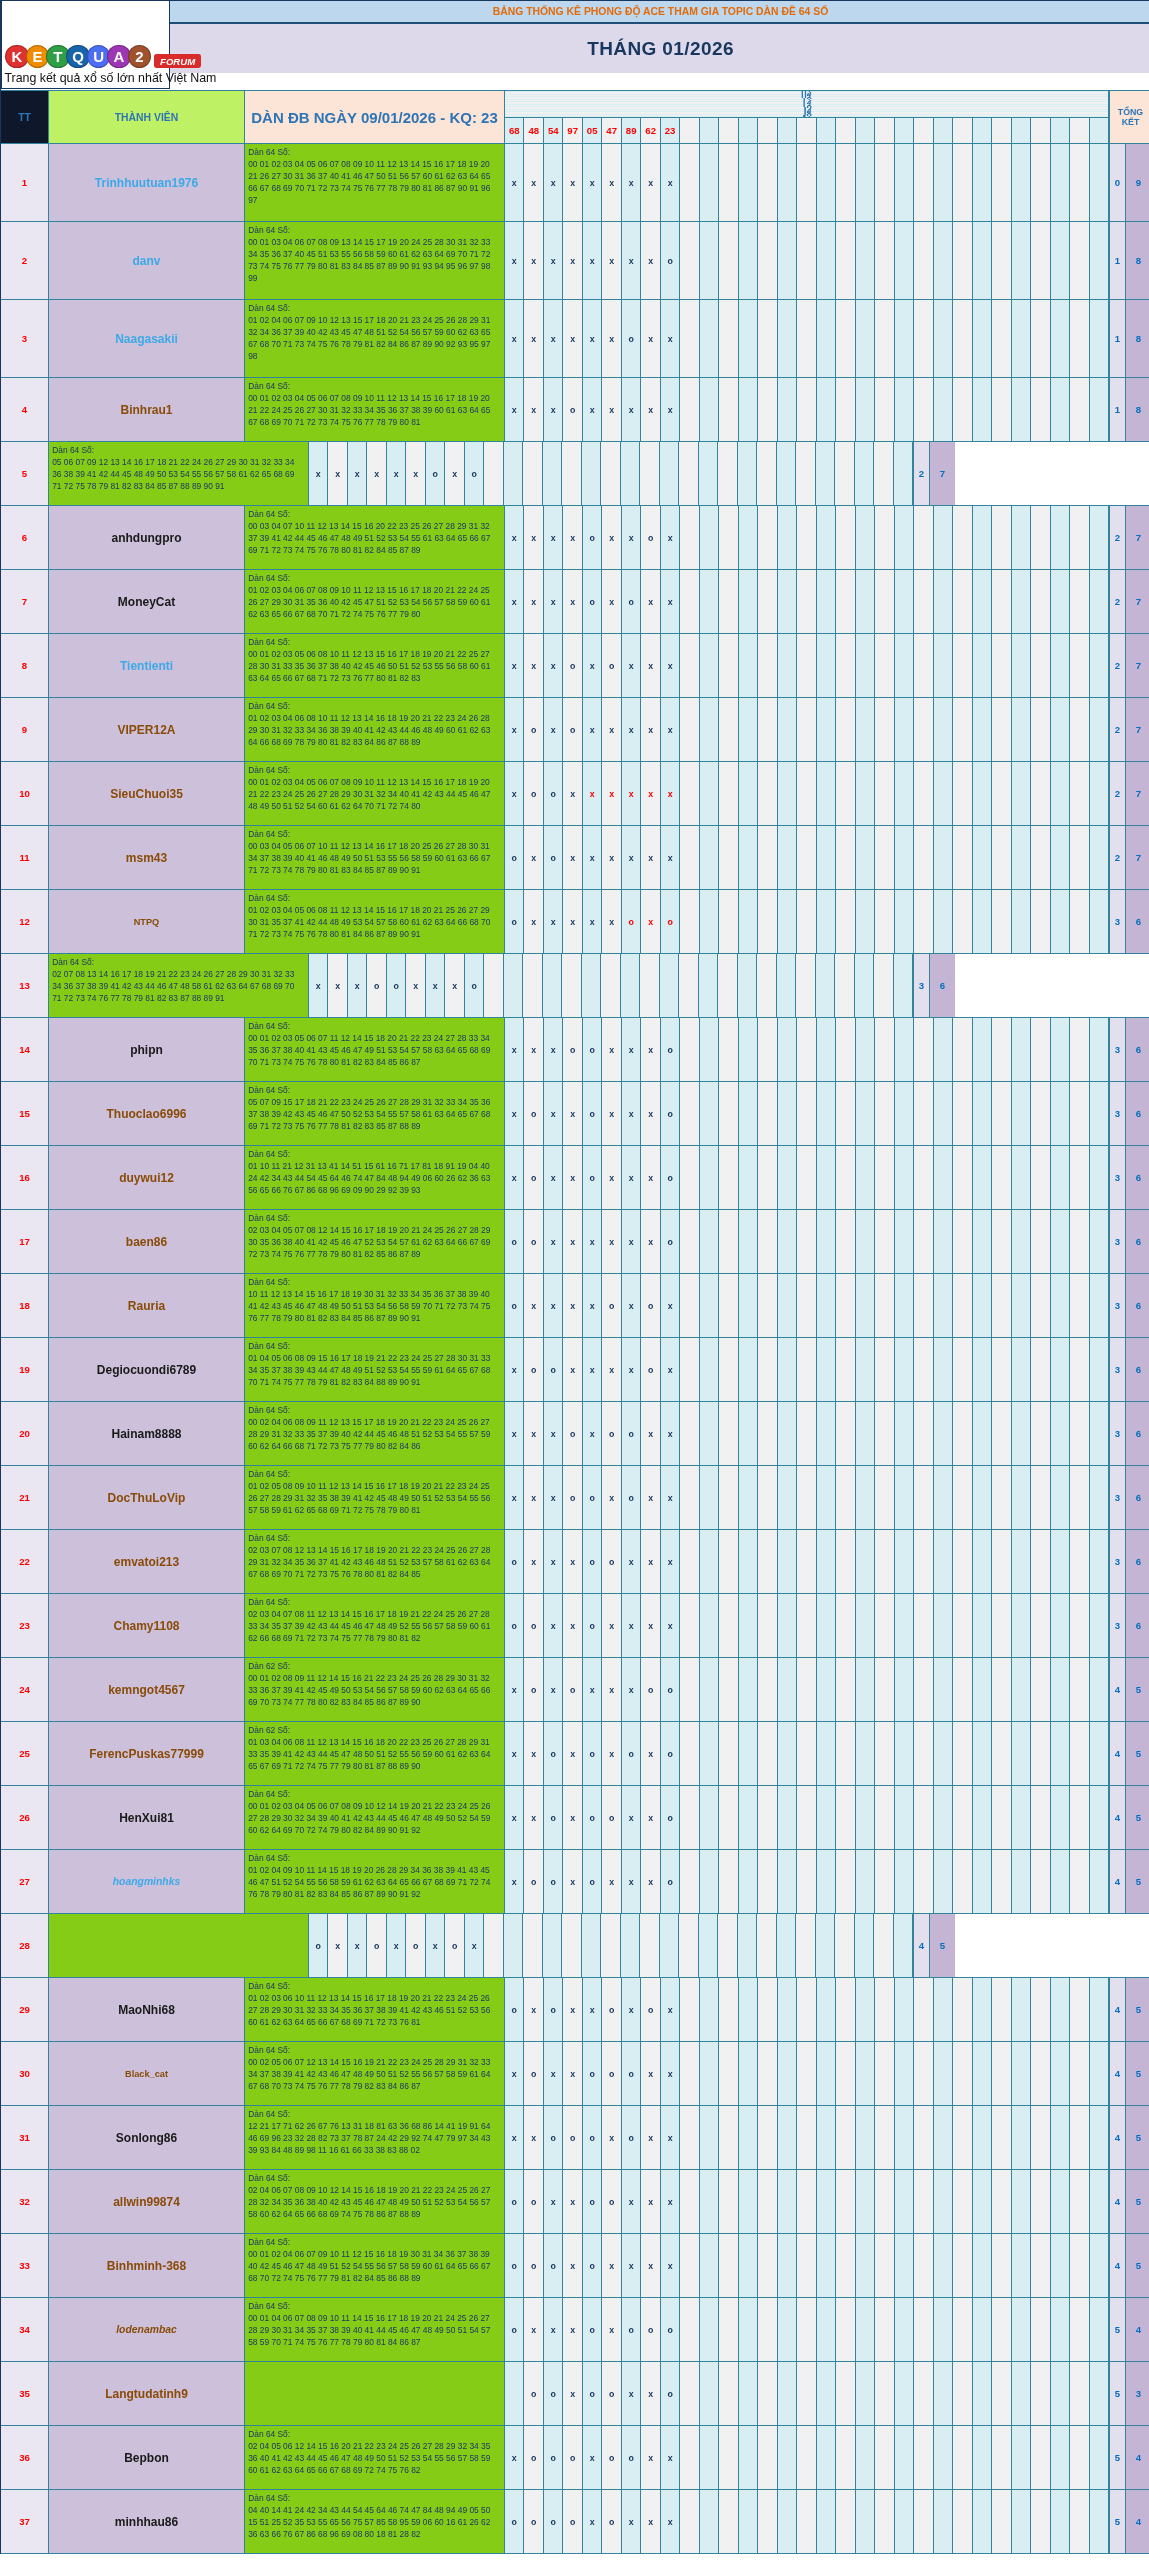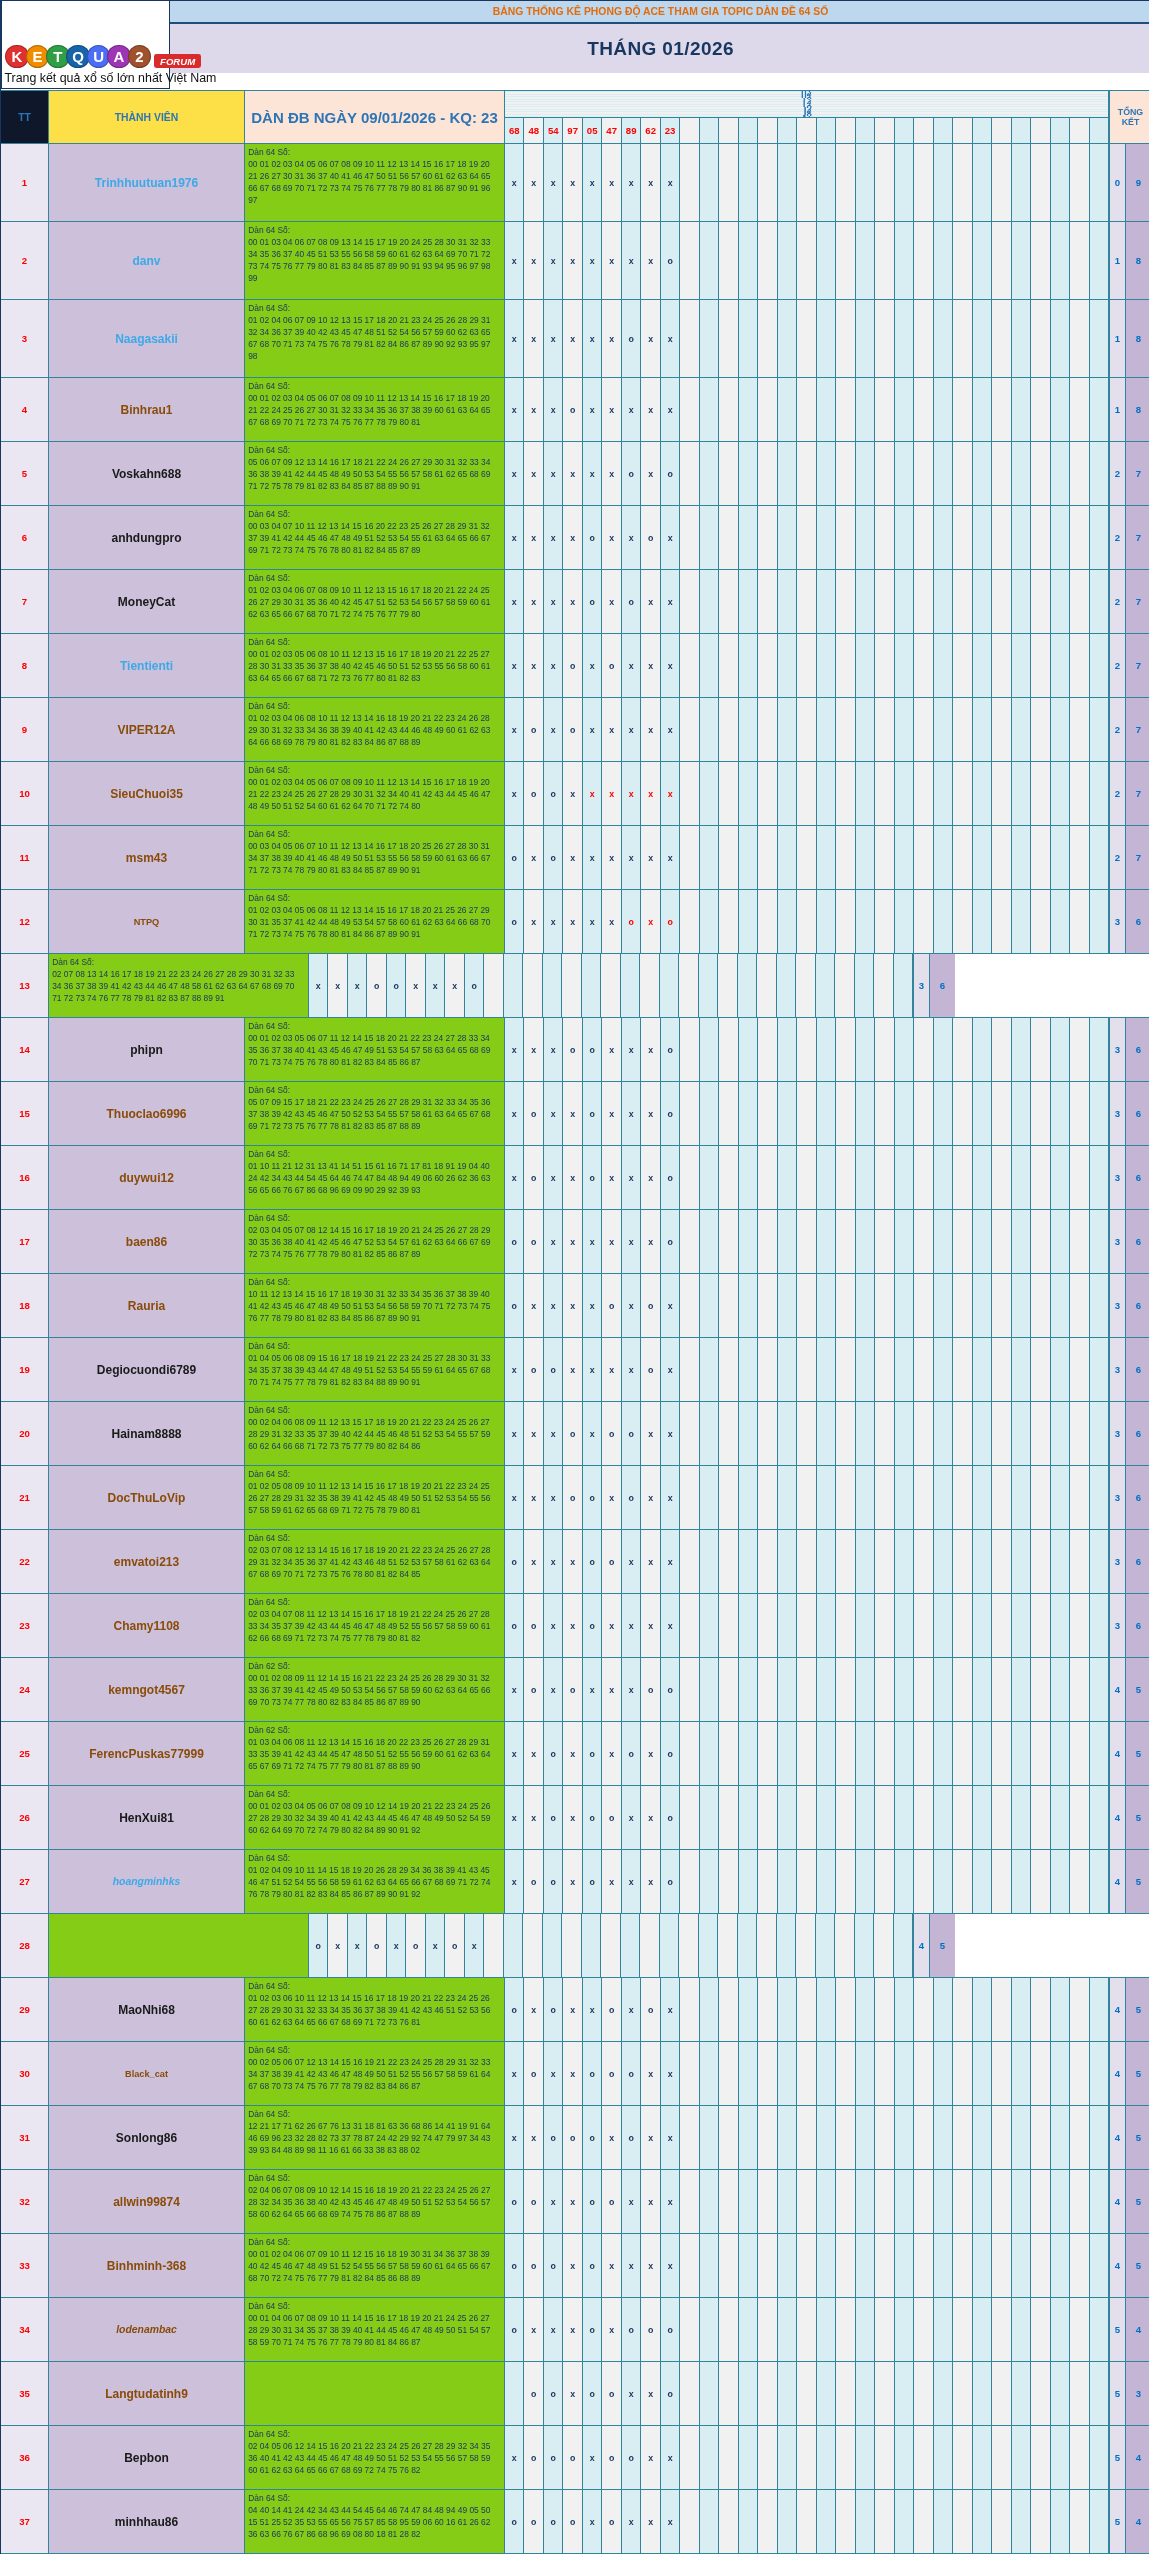--- a/index.html
+++ b/index.html
@@ -22,21 +22,21 @@
           width:21.6px;height:21.6px;border-radius:50%;color:#fff;font-weight:bold;font-size:15px;
           margin-right:-3.2px;border:0.8px solid rgba(0,0,0,.25);}
   .forum-badge{background:#D92B2B;color:#fff;font-style:italic;font-weight:bold;font-size:9.6px;
           padding:1.6px 5.6px;border-radius:2.4px;margin-left:6.4px;margin-top:10px;}
   .tagline{font-size:12.4px;color:#111;padding:2.4px 1.6px 3.2px 2.4px;white-space:nowrap;}
   
   .colhdr{display:flex;height:52px;border-bottom:1.6px solid #31849B;border-top:1.6px solid #31849B;}
   .cell{box-sizing:border-box;border-right:1.6px solid #31849B;}
   .h-tt{width:48px;background:#0f172a;display:flex;align-items:center;justify-content:center;
         color:#2E75B6;font-weight:bold;font-size:10.4px;}
-  .h-member{width:196px;background:#fde047;display:flex;align-items:center;justify-content:center;
+  .h-member{width:196px;background:#bef264;display:flex;align-items:center;justify-content:center;
         color:#2E75B6;font-weight:bold;font-size:10.4px;}
   .h-dan{width:260px;background:#FCE4D6;display:flex;align-items:center;justify-content:center;
         color:#2E75B6;font-weight:bold;font-size:15px;}
   .h-days{width:605px;display:flex;flex-direction:column;}
   .h-days .dnums,.h-days .dres{display:flex;flex:1;}
   .h-days .dnums{border-bottom:1.6px solid #31849B;flex-direction:column;}
   .day{flex:1 1 0;box-sizing:border-box;border-right:0.8px solid #31849B;
        display:flex;align-items:center;justify-content:center;overflow:hidden;}
   .dnums .day{color:#2E75B6;font-weight:bold;font-size:9.6px;}
   .dres .day{color:#FF0000;font-weight:bold;font-size:9.6px;}
@@ -326,21 +326,20 @@
           <div class="day"></div>
           <div class="day"></div>
           <div class="day"></div>
           <div class="day"></div>
         </div>
         <div class="cell c-total1">1</div>
         <div class="cell c-total2">8</div>
       </div>
       <div class="row">
         <div class="cell c-tt">5</div>
-        <div class="cell c-member black">Voskahn688</div>
         <div class="cell c-dan"><span class="lbl">Dàn 64 Số:</span><span>05 06 07 09 12 13 14 16 17 18 21 22 24 26 27 29 30 31 32 33 34 36 38 39 41 42 44 45 48 49 50 53 54 55 56 57 58 61 62 65 68 69 71 72 75 78 79 81 82 83 84 85 87 88 89 90 91</span></div>
         <div class="cell c-days" style="border-right: 1.6px solid rgb(49, 132, 155);">
           <div class="day">x</div>
           <div class="day">x</div>
           <div class="day">x</div>
           <div class="day">x</div>
           <div class="day">x</div>
           <div class="day">x</div>
           <div class="day">o</div>
           <div class="day">x</div>

